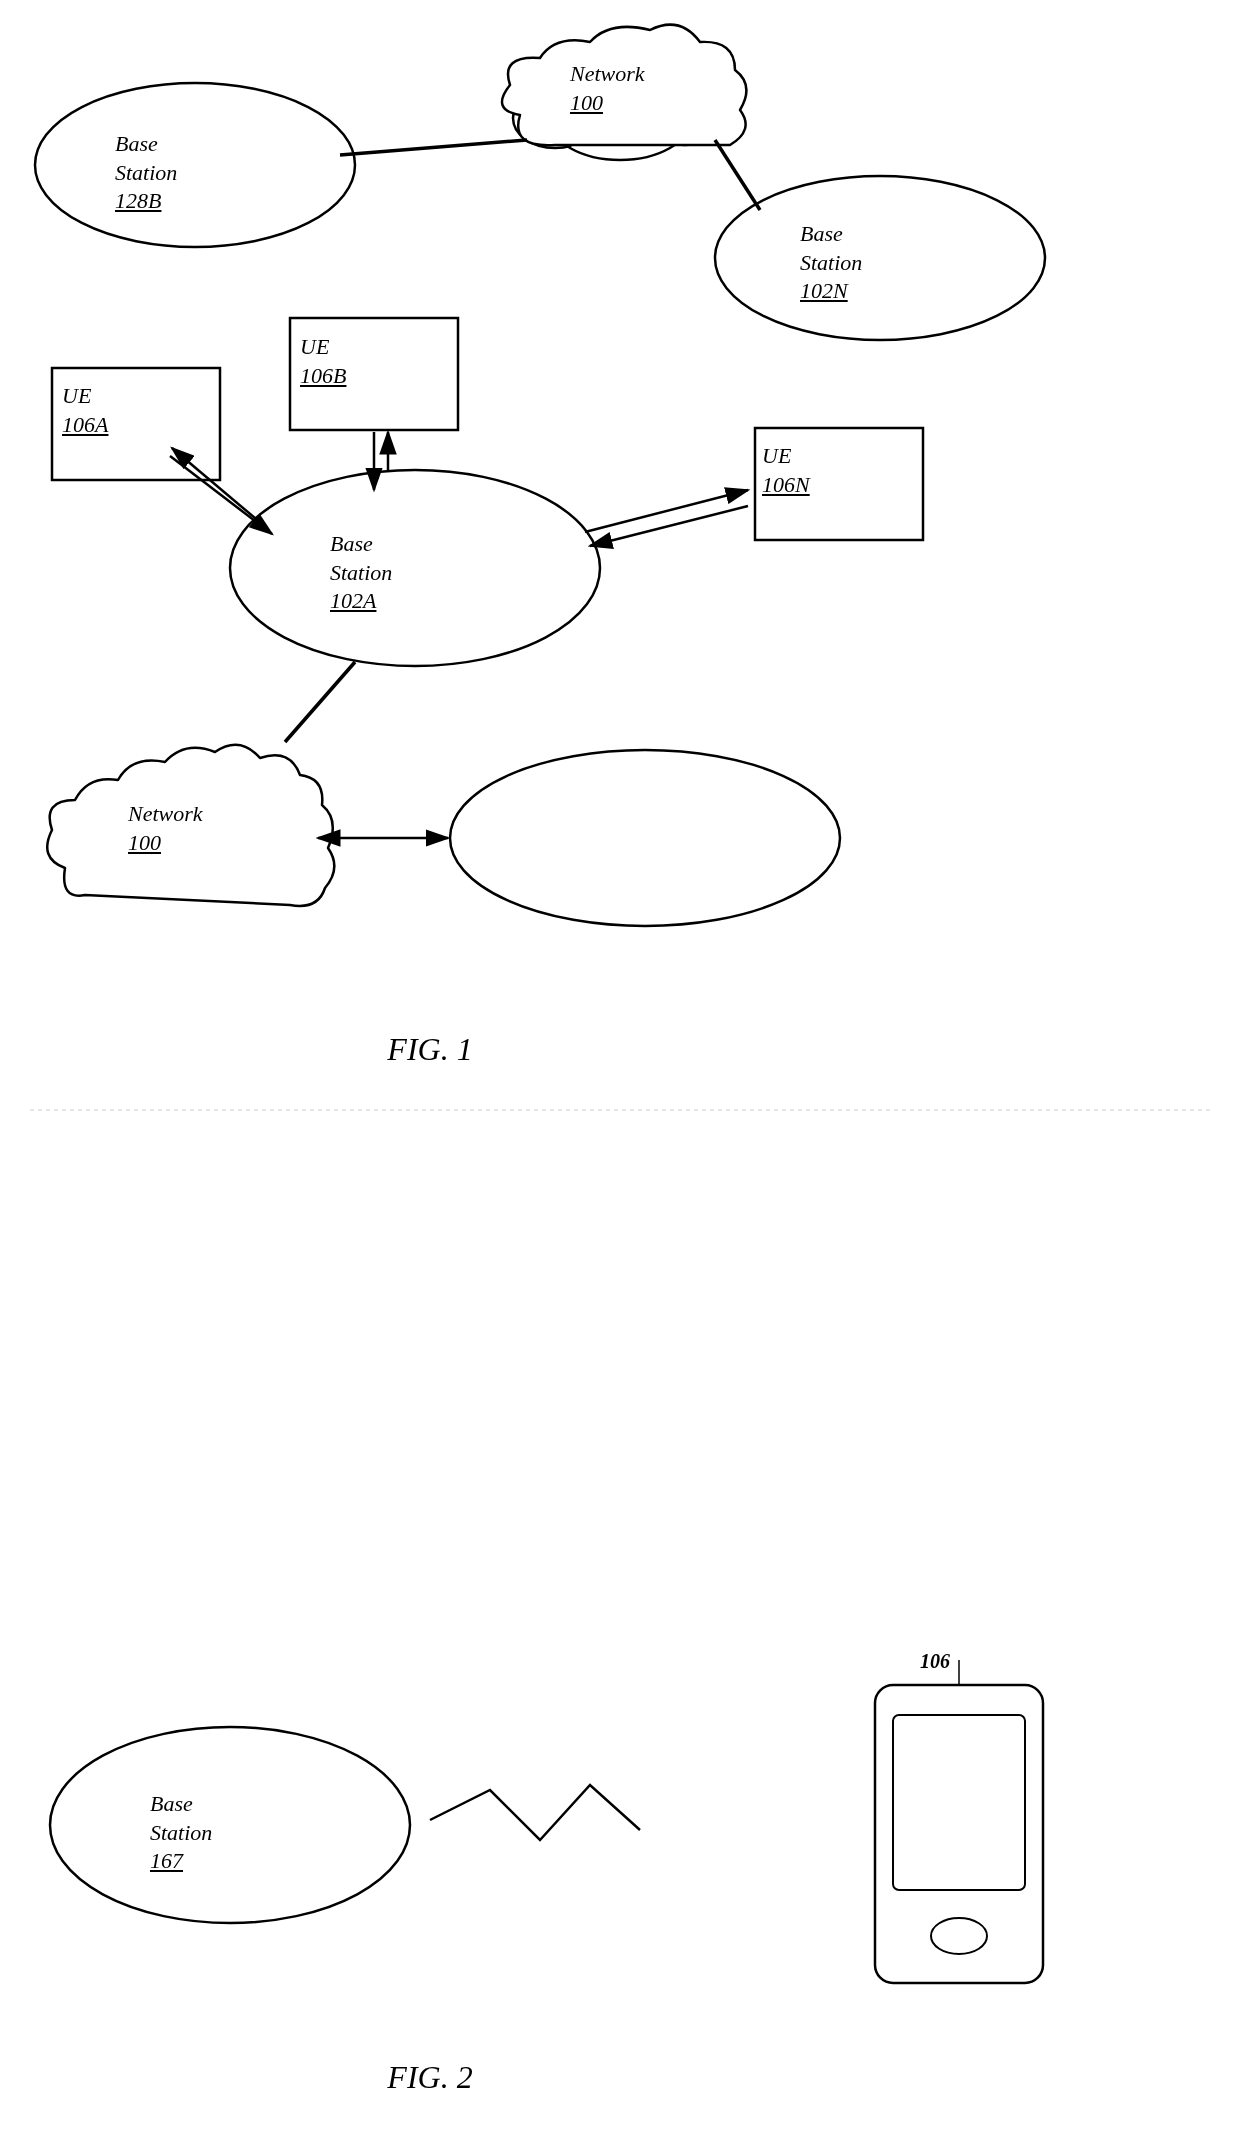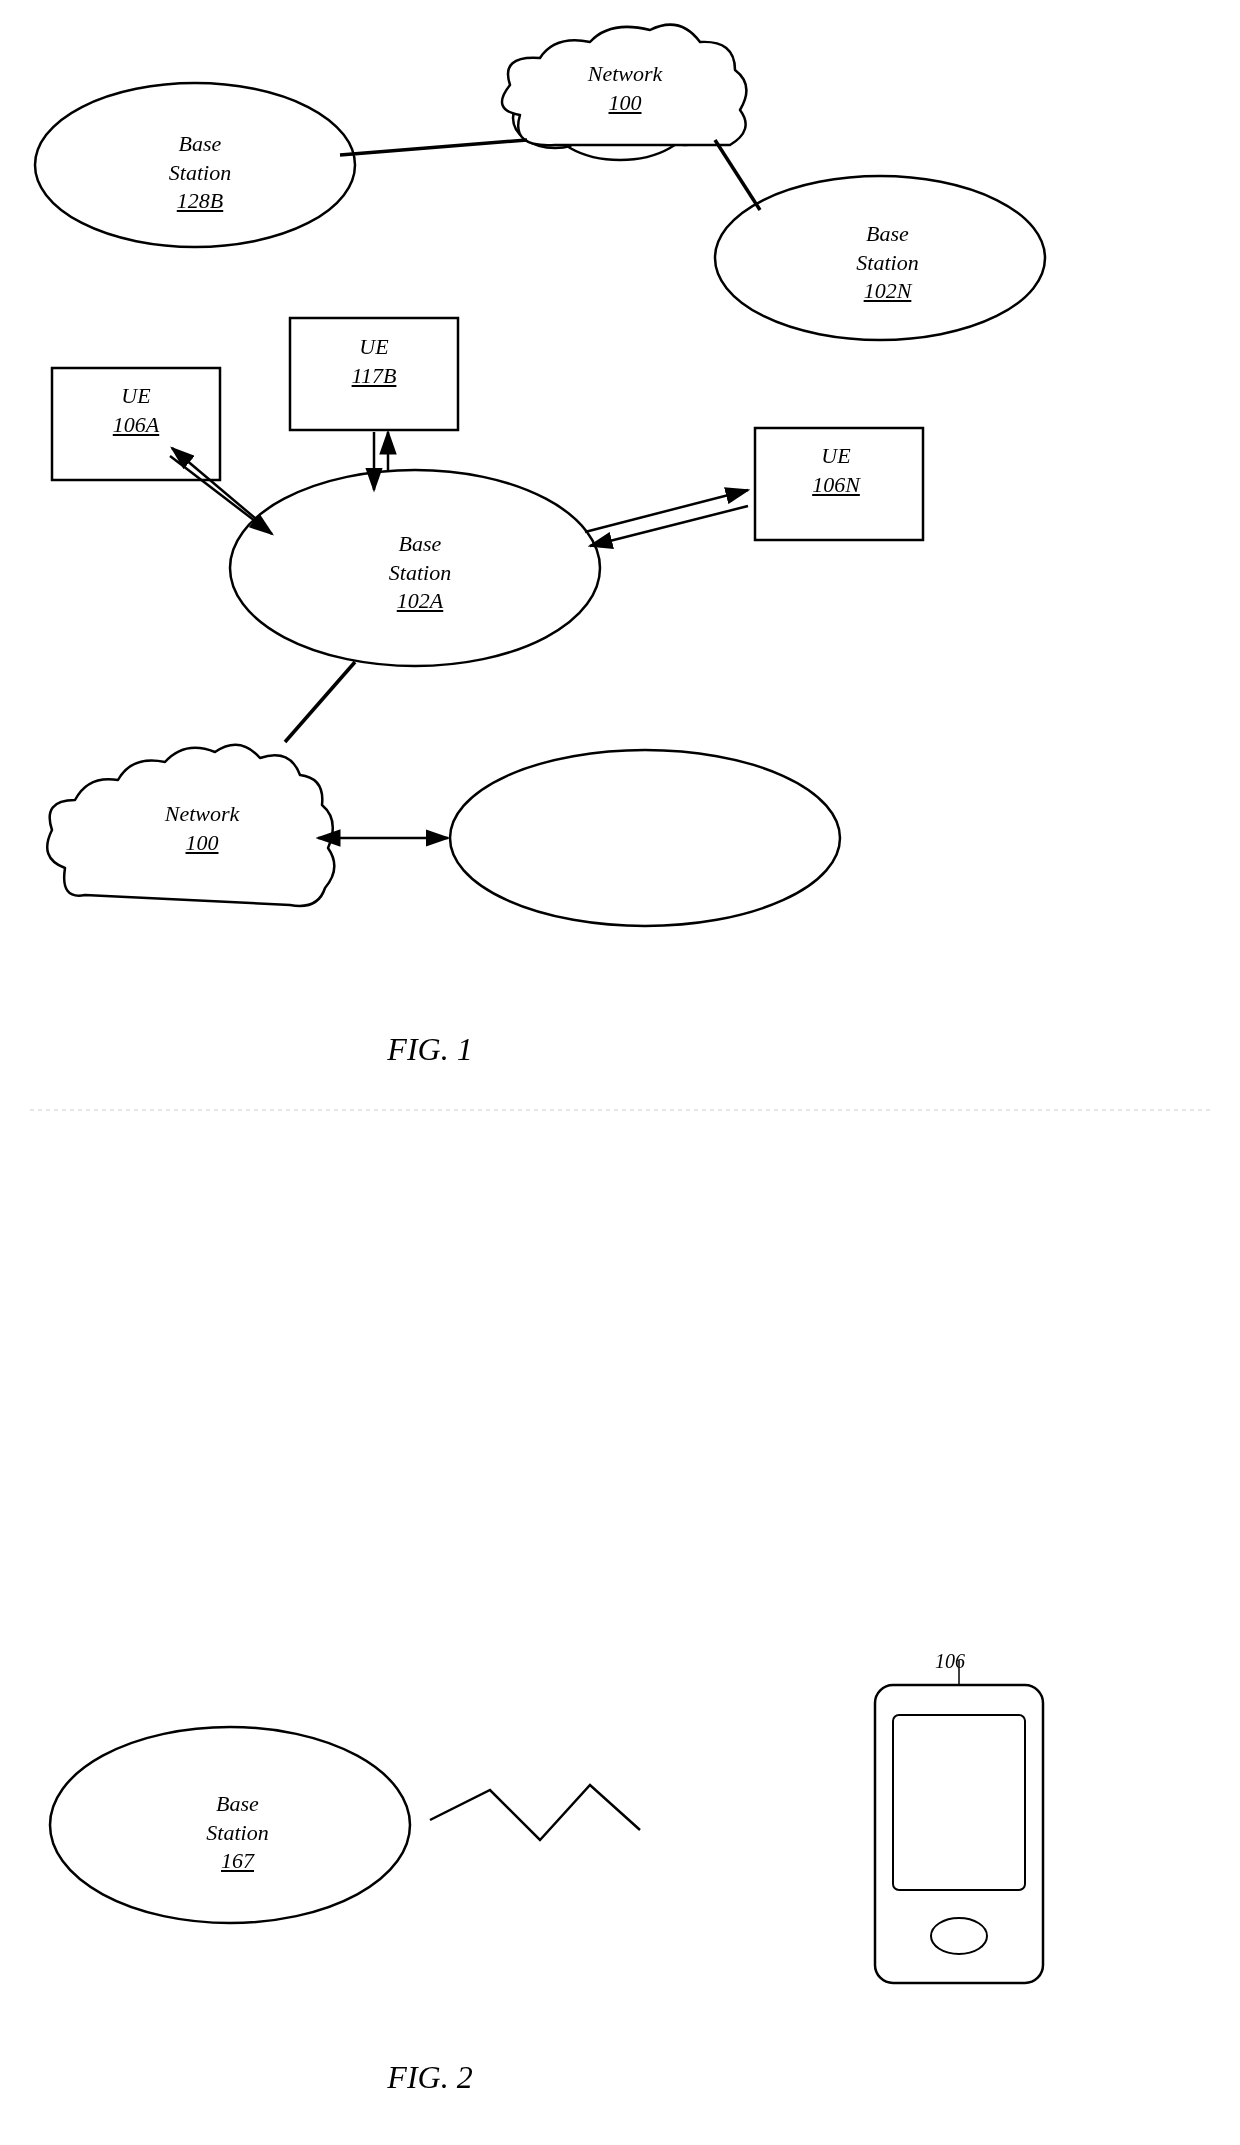--- a/index.html
+++ b/index.html
@@ -21,21 +21,20 @@
     
     .main-svg {
       position: absolute;
       top: 0; left: 0;
       width: 1240px;
       height: 2145px;
     }
 
     .label {
       position: absolute;
-      text-align: center;
       font-style: italic;
       font-size: 22px;
       line-height: 1.3;
       pointer-events: none;
     }
 
     .label u {
     }
   </style>
 </head>
@@ -159,37 +158,37 @@
 
   <div class="label" style="left:800px; top:220px; width:175px;">
     <em>Base<br>Station<br><u>102N</u></em>
   </div>
 
   <div class="label" style="left:62px; top:382px; width:148px;">
     <em>UE<br><u>106A</u></em>
   </div>
 
   <div class="label" style="left:300px; top:333px; width:148px;">
-    <em>UE<br><u>117B</u></em>
+    <em>UE<br><u>106B</u></em>
   </div>
 
   <div class="label" style="left:762px; top:442px; width:148px;">
     <em>UE<br><u>106N</u></em>
   </div>
 
   <div class="label" style="left:330px; top:530px; width:180px;">
     <em>Base<br>Station<br><u>102A</u></em>
   </div>
 
   <div class="label" style="left:128px; top:800px; width:148px;">
     <em>Network<br><u>100</u></em>
   </div>
 
 
   <div class="label" style="left:150px; top:1790px; width:175px;">
     <em>Base<br>Station<br><u>167</u></em>
   </div>
 
-  <div class="label" style="left:920px; top:1648px; width:60px; font-style:italic; font-size:20px;">
+  <div class="label" style="left:920px; top:1648px; width:60px; font-style:italic; font-size:20px;font-weight:bold;">
     <em>106</em>
   </div>
 
 </div>
 
 </body></html>

